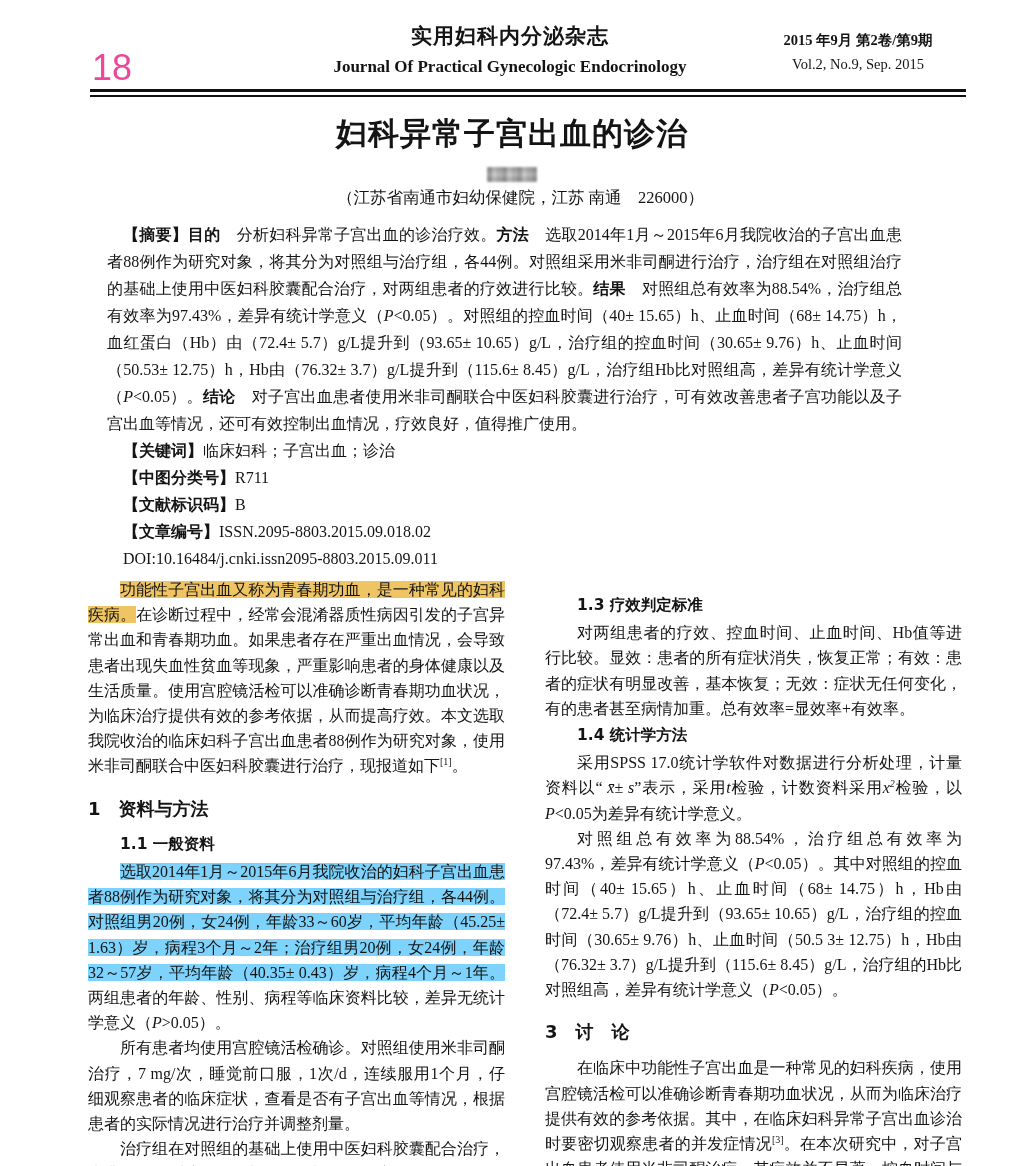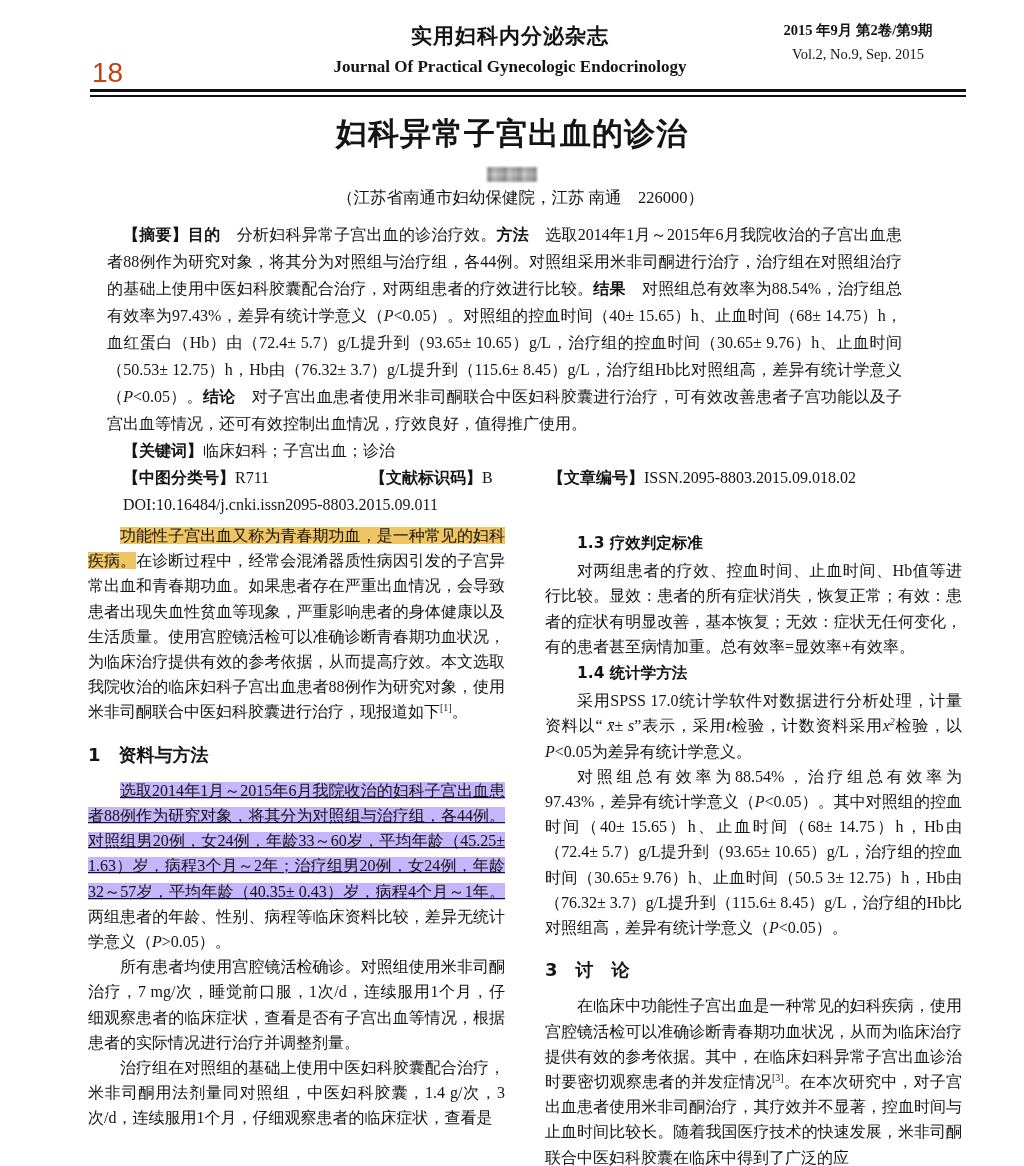--- a/index.html
+++ b/index.html
@@ -7,26 +7,26 @@
        font-family:"Liberation Serif","DejaVu Serif",serif;color:#141414;
        -webkit-font-smoothing:antialiased;}
   .b{font-weight:bold;}
   .i{font-style:italic;}
   sup{font-size:10px;line-height:0;}
 
   
   .header{position:relative;height:97px;}
   .page-num{position:absolute;left:92px;bottom:8px;
             font-family:"Liberation Sans","DejaVu Sans",sans-serif;
-            font-size:28px;color:#c2410c;}
+            font-size:36px;color:#ec4899;}
   .head-center{position:absolute;left:260px;width:500px;top:22px;text-align:center;}
   .journal-cn{font-family:"DejaVu Sans","Liberation Sans",sans-serif;
               font-size:21px;font-weight:bold;letter-spacing:1px;}
   .journal-en{font-size:17px;font-weight:bold;margin-top:7px;}
-  .head-right{position:absolute;right:56px;top:18px;width:220px;text-align:center;
+  .head-right{position:absolute;right:56px;top:28px;width:220px;text-align:center;
               font-size:14.5px;line-height:24px;}
   .issue-cn{font-weight:bold;}
   .head-rule{position:absolute;left:90px;right:58px;bottom:0;height:3px;
              border-top:3px solid #101010;border-bottom:2px solid #101010;}
 
   
   .title{margin-top:16px;text-align:center;
          font-family:"DejaVu Sans","Liberation Sans",sans-serif;
          font-size:31px;font-weight:bold;letter-spacing:1px;}
   .author-blur{width:50px;height:15px;margin:12px auto 4px auto;border-radius:1px;
@@ -34,21 +34,21 @@
       repeating-linear-gradient(90deg,#b4b4b4 0 5px,#dcdcdc 5px 10px,#c7c7c7 10px 15px),
       repeating-linear-gradient(0deg,#cdcdcd 0 5px,#e6e6e6 5px 10px);
     background-blend-mode:multiply;filter:blur(0.8px);}
   .affiliation{text-align:center;font-size:16.5px;margin-top:5px;padding-left:17px;}
 
   
   .front{margin:12px 0 0 107px;width:795px;font-size:16px;line-height:27px;
          text-align:justify;}
   .front .abstract{text-indent:16px;}
   .kw-line{text-indent:16px;}
-  .meta-line{display:flex;padding-left:16px;}
+  .meta-line{display:flex;padding-left:16px;flex-direction:column;}
   .meta-line .m1{width:247px;flex:none;}
   .meta-line .m2{width:178px;flex:none;}
   .doi-line{padding-left:16px;}
 
   
   .columns{margin:5px 0 0 88px;width:874px;display:flex;gap:40px;}
   .col{width:417px;flex:none;font-size:16px;line-height:25.2px;text-align:justify;}
   .col p{margin:0;text-indent:32px;}
   .h-major{font-family:"DejaVu Sans","Liberation Sans",sans-serif;
            font-size:18px;font-weight:bold;margin:17px 0 11px 0;text-indent:0;}
@@ -84,26 +84,27 @@
     <span class="m2"><span class="b">【文献标识码】</span><span>B</span></span>
     <span class="m3"><span class="b">【文章编号】</span><span>ISSN.2095-8803.2015.09.018.02</span></span>
   </div>
   <div class="doi-line">DOI:10.16484/j.cnki.issn2095-8803.2015.09.011</div>
 </div>
 
 <div class="columns">
   <div class="col">
     <p><span class="hl" style="background-color: rgb(239, 196, 99);">功能性子宫出血又称为青春期功血，是一种常见的妇科疾病。</span><span>在诊断过程中，经常会混淆器质性病因引发的子宫异常出血和青春期功血。如果患者存在严重出血情况，会导致患者出现失血性贫血等现象，严重影响患者的身体健康以及生活质量。使用宫腔镜活检可以准确诊断青春期功血状况，为临床治疗提供有效的参考依据，从而提高疗效。本文选取我院收治的临床妇科子宫出血患者88例作为研究对象，使用米非司酮联合中医妇科胶囊进行治疗，现报道如下</span><sup>[1]</sup><span>。</span></p>
     <div class="h-major">1　资料与方法</div>
-    <p><span class="hl" style="background-color: #c4b5fd; text-decoration: underline;">选取2014年1月～2015年6月我院收治的妇科子宫出血患者88例作为研究对象，将其分为对照组与治疗组，各44例。对照组男20例，女24例，年龄33～60岁，平均年龄（45.25± 1.63）岁，病程3个月～2年；治疗组男20例，女24例，年龄32～57岁，平均年龄（40.35± 0.43）岁，病程4个月～1年。</span><span>两组患者的年龄、性别、病程等临床资料比较，差异无统计学意义（</span><span class="i">P</span><span>&gt;0.05）。</span></p>
+    <div class="h-sub">1.1  一般资料</div>
+    <p><span class="hl" style="background-color: #7dd3fc;">选取2014年1月～2015年6月我院收治的妇科子宫出血患者88例作为研究对象，将其分为对照组与治疗组，各44例。对照组男20例，女24例，年龄33～60岁，平均年龄（45.25± 1.63）岁，病程3个月～2年；治疗组男20例，女24例，年龄32～57岁，平均年龄（40.35± 0.43）岁，病程4个月～1年。</span><span>两组患者的年龄、性别、病程等临床资料比较，差异无统计学意义（</span><span class="i">P</span><span>&gt;0.05）。</span></p>
     <p><span>所有患者均使用宫腔镜活检确诊。对照组使用米非司酮治疗，7 mg/次，睡觉前口服，1次/d，连续服用1个月，仔细观察患者的临床症状，查看是否有子宫出血等情况，根据患者的实际情况进行治疗并调整剂量。</span></p>
     <p><span>治疗组在对照组的基础上使用中医妇科胶囊配合治疗，米非司酮用法剂量同对照组，中医妇科胶囊，1.4 g/次，3次/d，连续服用1个月，仔细观察患者的临床症状，查看是</span></p>
   </div>
   <div class="col">
-    <div class="h-sub" style="margin-top:8px;">1.3  疗效判定标准</div>
+    <div class="h-sub" style="margin-top:16px;">1.3  疗效判定标准</div>
     <p><span>对两组患者的疗效、控血时间、止血时间、Hb值等进行比较。显效：患者的所有症状消失，恢复正常；有效：患者的症状有明显改善，基本恢复；无效：症状无任何变化，有的患者甚至病情加重。总有效率=显效率+有效率。</span></p>
     <div class="h-sub">1.4  统计学方法</div>
     <p><span>采用SPSS 17.0统计学软件对数据进行分析处理，计量资料以“ </span><span class="i">x̄</span><span>± </span><span class="i">s</span><span>”表示，采用</span><span class="i">t</span><span>检验，计数资料采用</span><span class="i">x</span><sup class="i">2</sup><span>检验，以</span><span class="i">P</span><span>&lt;0.05为差异有统计学意义。</span></p>
     <p><span>对照组总有效率为88.54%，治疗组总有效率为97.43%，差异有统计学意义（</span><span class="i">P</span><span>&lt;0.05）。其中对照组的控血时间（40± 15.65）h、止血时间（68± 14.75）h，Hb由（72.4± 5.7）g/L提升到（93.65± 10.65）g/L，治疗组的控血时间（30.65± 9.76）h、止血时间（50.5 3± 12.75）h，Hb由（76.32± 3.7）g/L提升到（115.6± 8.45）g/L，治疗组的Hb比对照组高，差异有统计学意义（</span><span class="i">P</span><span>&lt;0.05）。</span></p>
     <div class="h-major">3　讨　论</div>
     <p><span>在临床中功能性子宫出血是一种常见的妇科疾病，使用宫腔镜活检可以准确诊断青春期功血状况，从而为临床治疗提供有效的参考依据。其中，在临床妇科异常子宫出血诊治时要密切观察患者的并发症情况</span><sup>[3]</sup><span>。在本次研究中，对子宫出血患者使用米非司酮治疗，其疗效并不显著，控血时间与止血时间比较长。随着我国医疗技术的快速发展，米非司酮联合中医妇科胶囊在临床中得到了广泛的应</span></p>
   </div>
 </div>
 
 </body></html>

